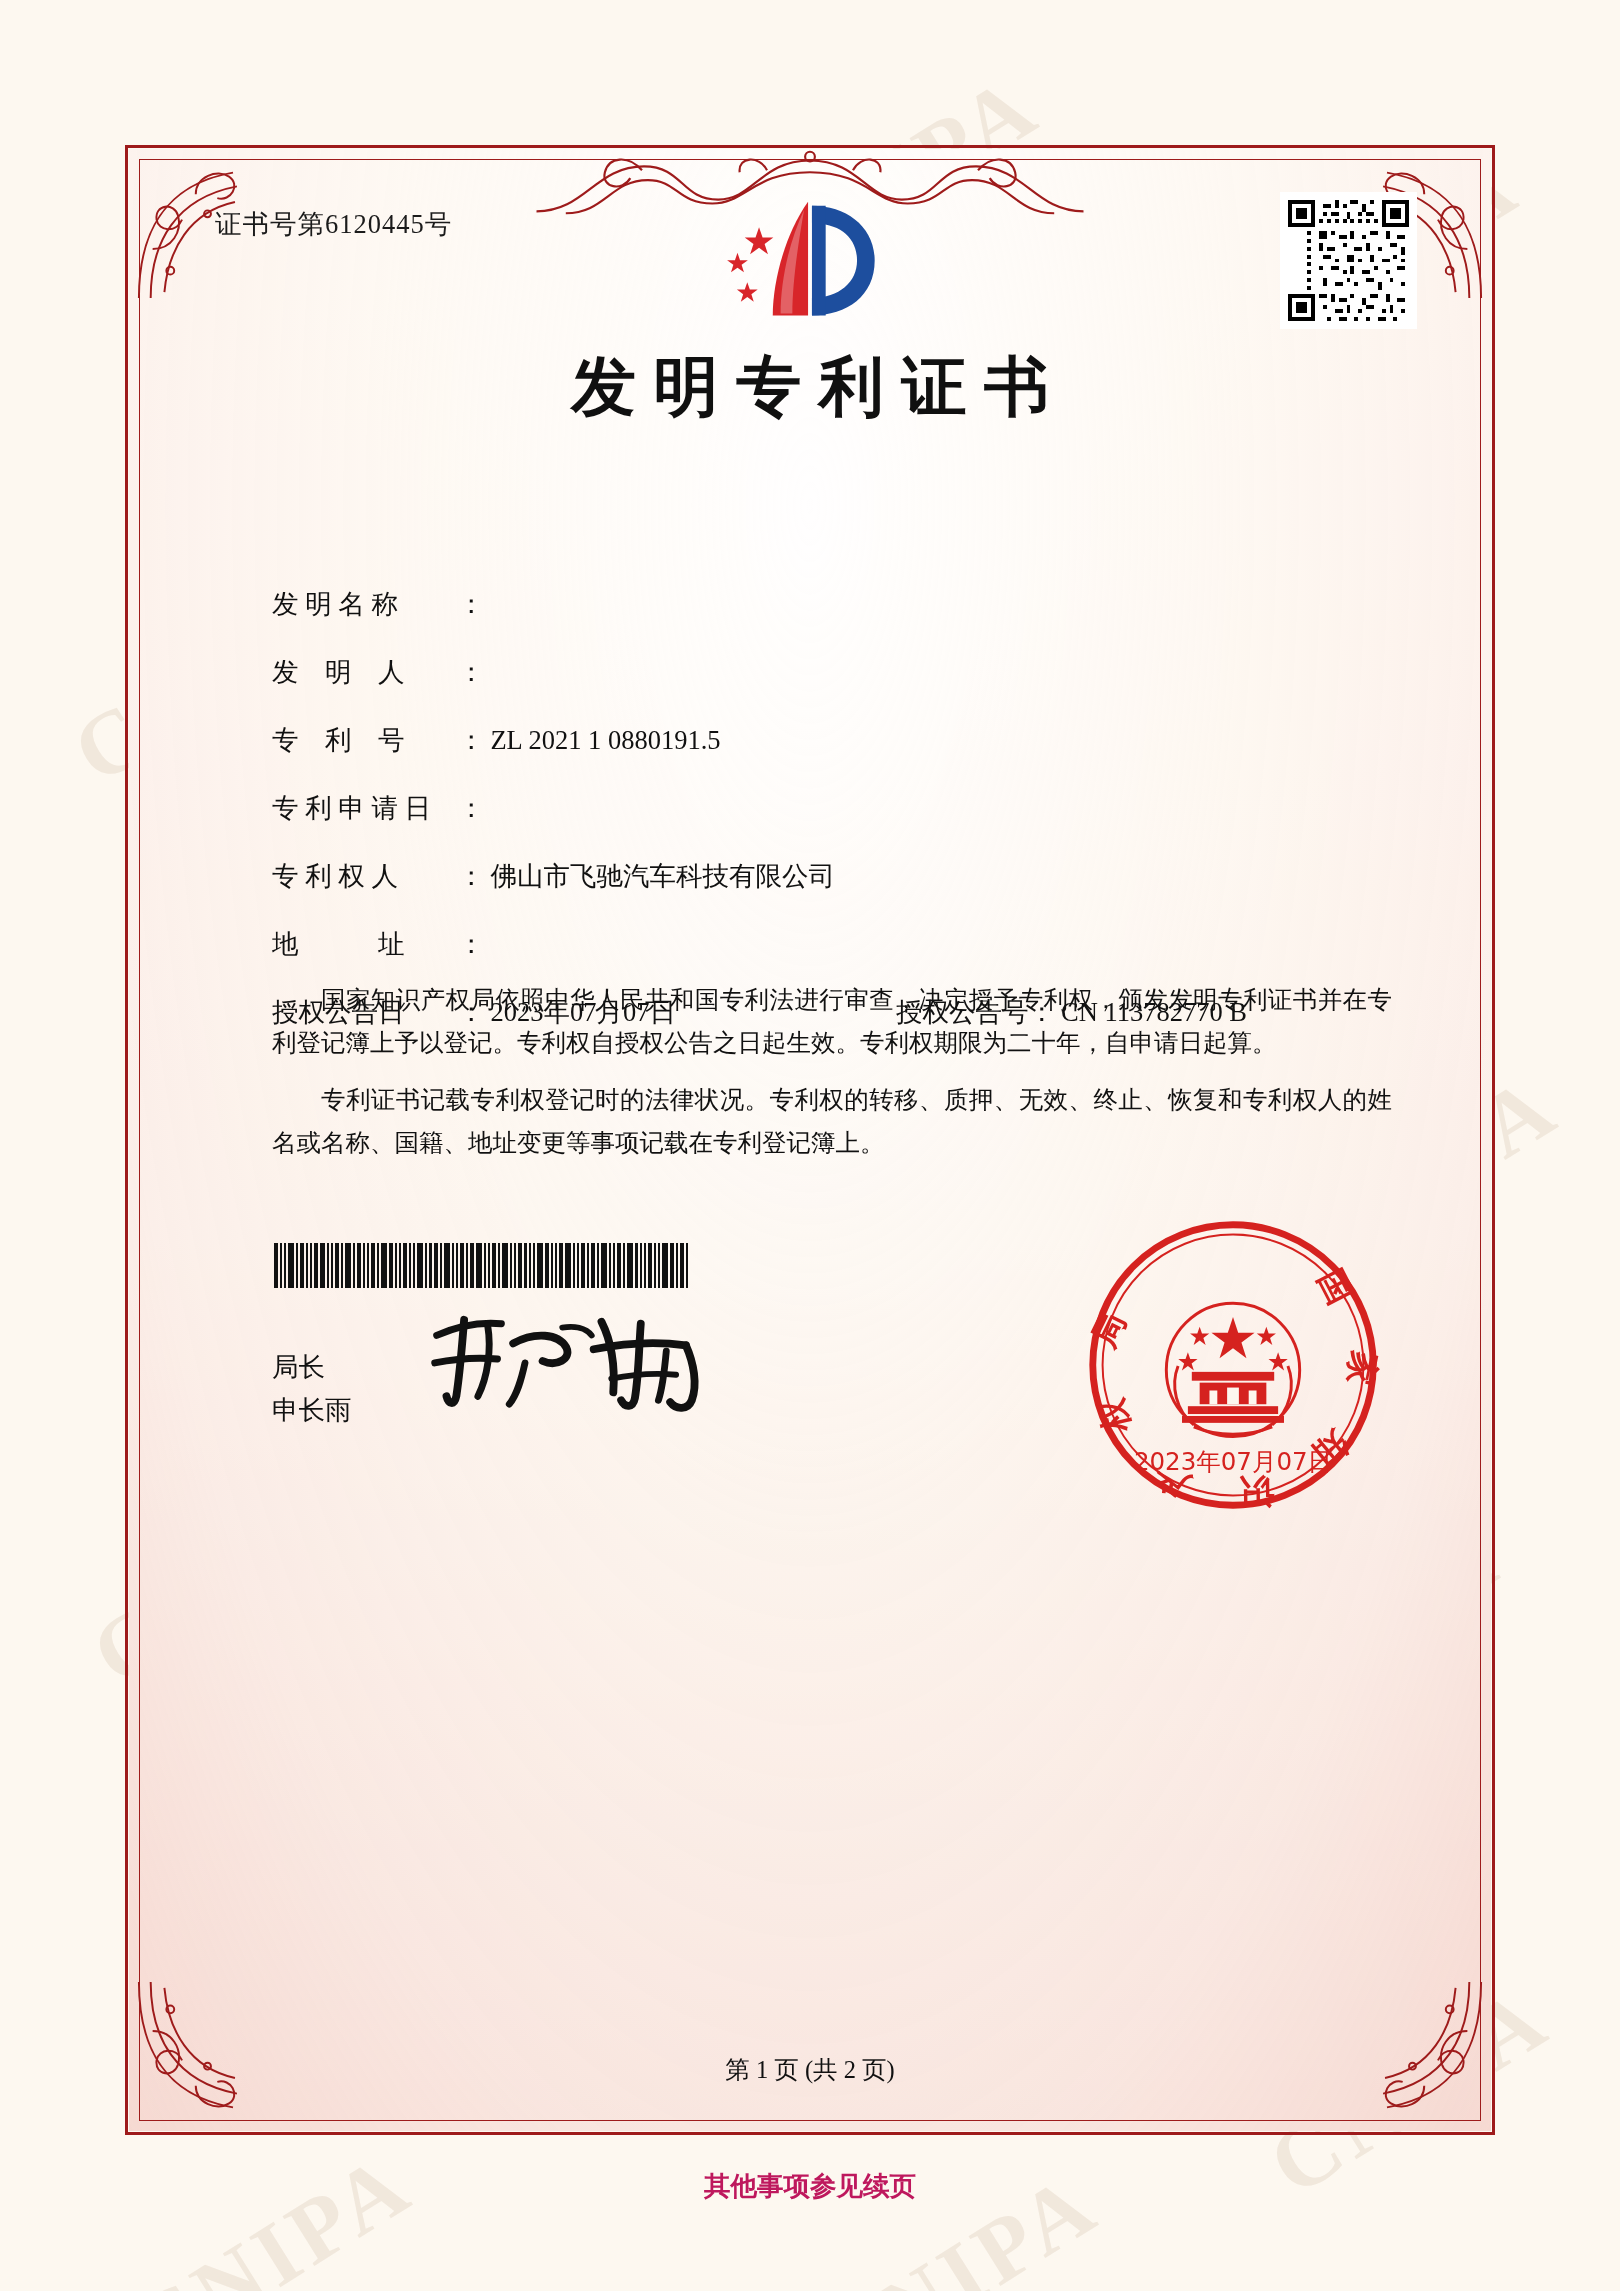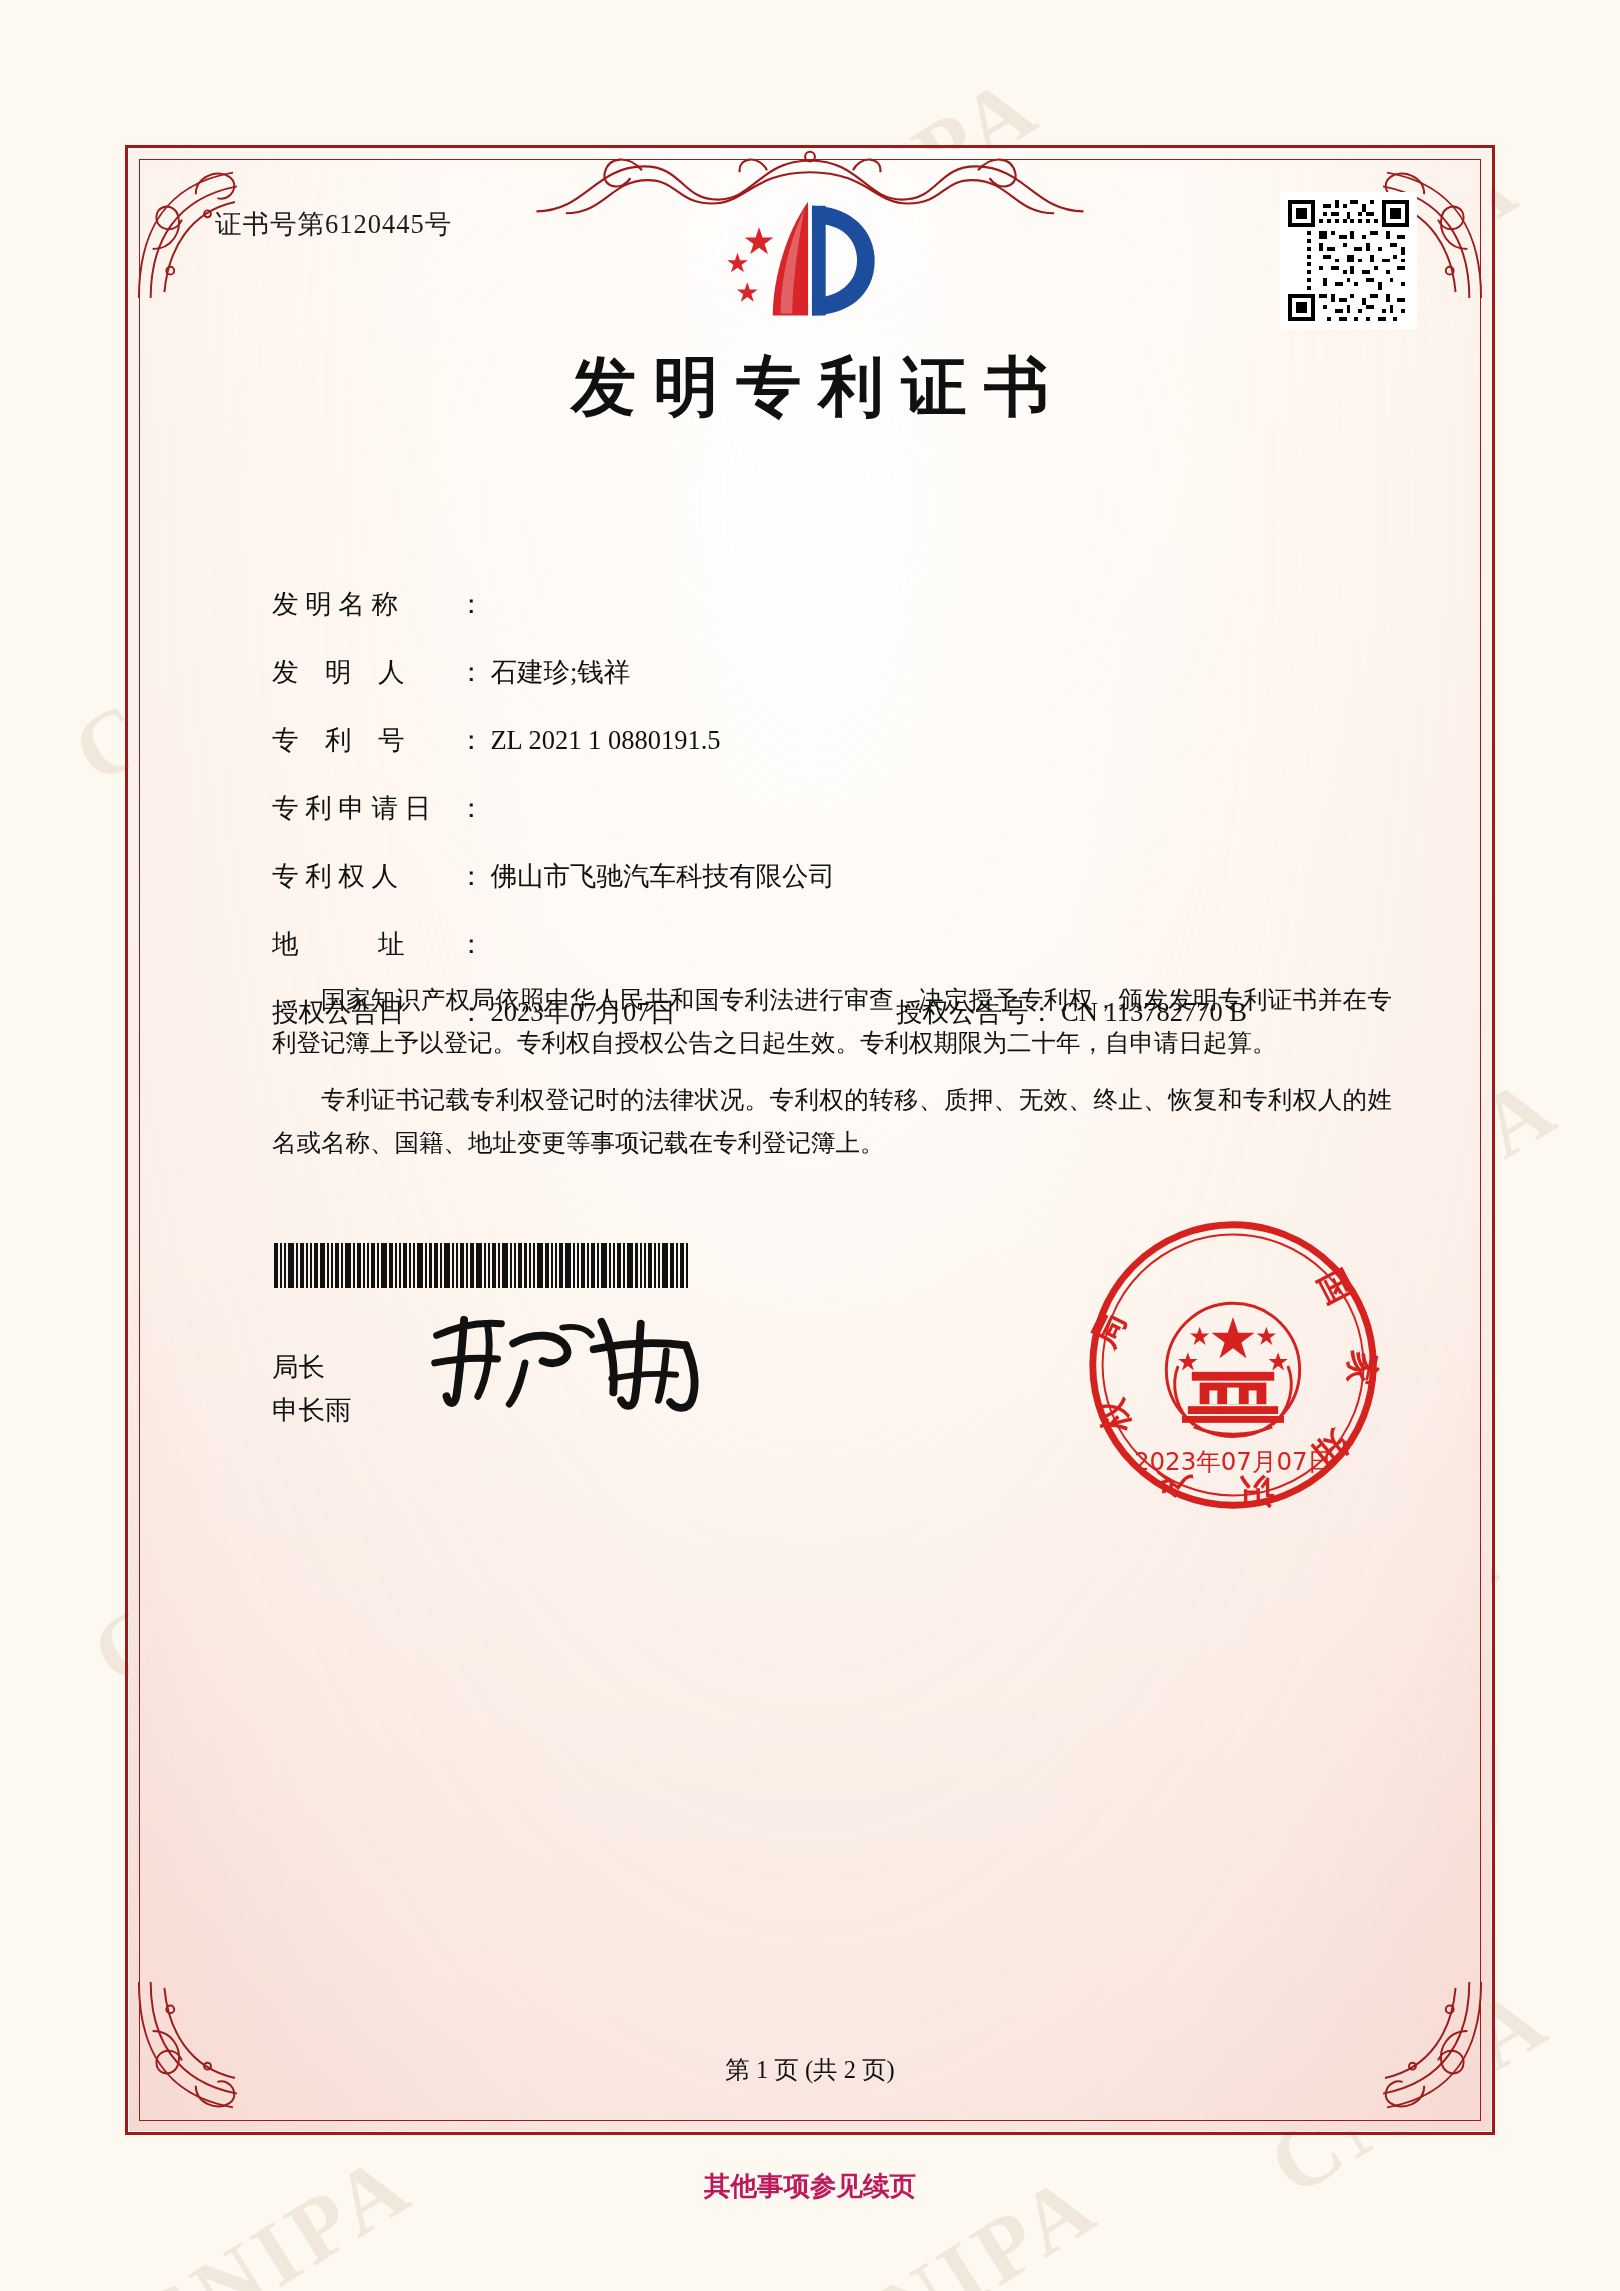--- a/index.html
+++ b/index.html
@@ -462,21 +462,20 @@
     <div id="doc-title">发明专利证书</div>
 
     <div class="field-list">
       <div class="field-row">
         <span class="field-label">发 明 名 称</span>
         <span class="field-colon">：</span>
       </div>
       <div class="field-row">
         <span class="field-label">发　明　人</span>
         <span class="field-colon">：</span>
-        <span class="field-value">石建珍;钱祥</span>
       </div>
       <div class="field-row">
         <span class="field-label">专　利　号</span>
         <span class="field-colon">：</span>
         <span class="field-value">ZL 2021 1 0880191.5</span>
       </div>
       <div class="field-row">
         <span class="field-label">专 利 申 请 日</span>
         <span class="field-colon">：</span>
       </div>

